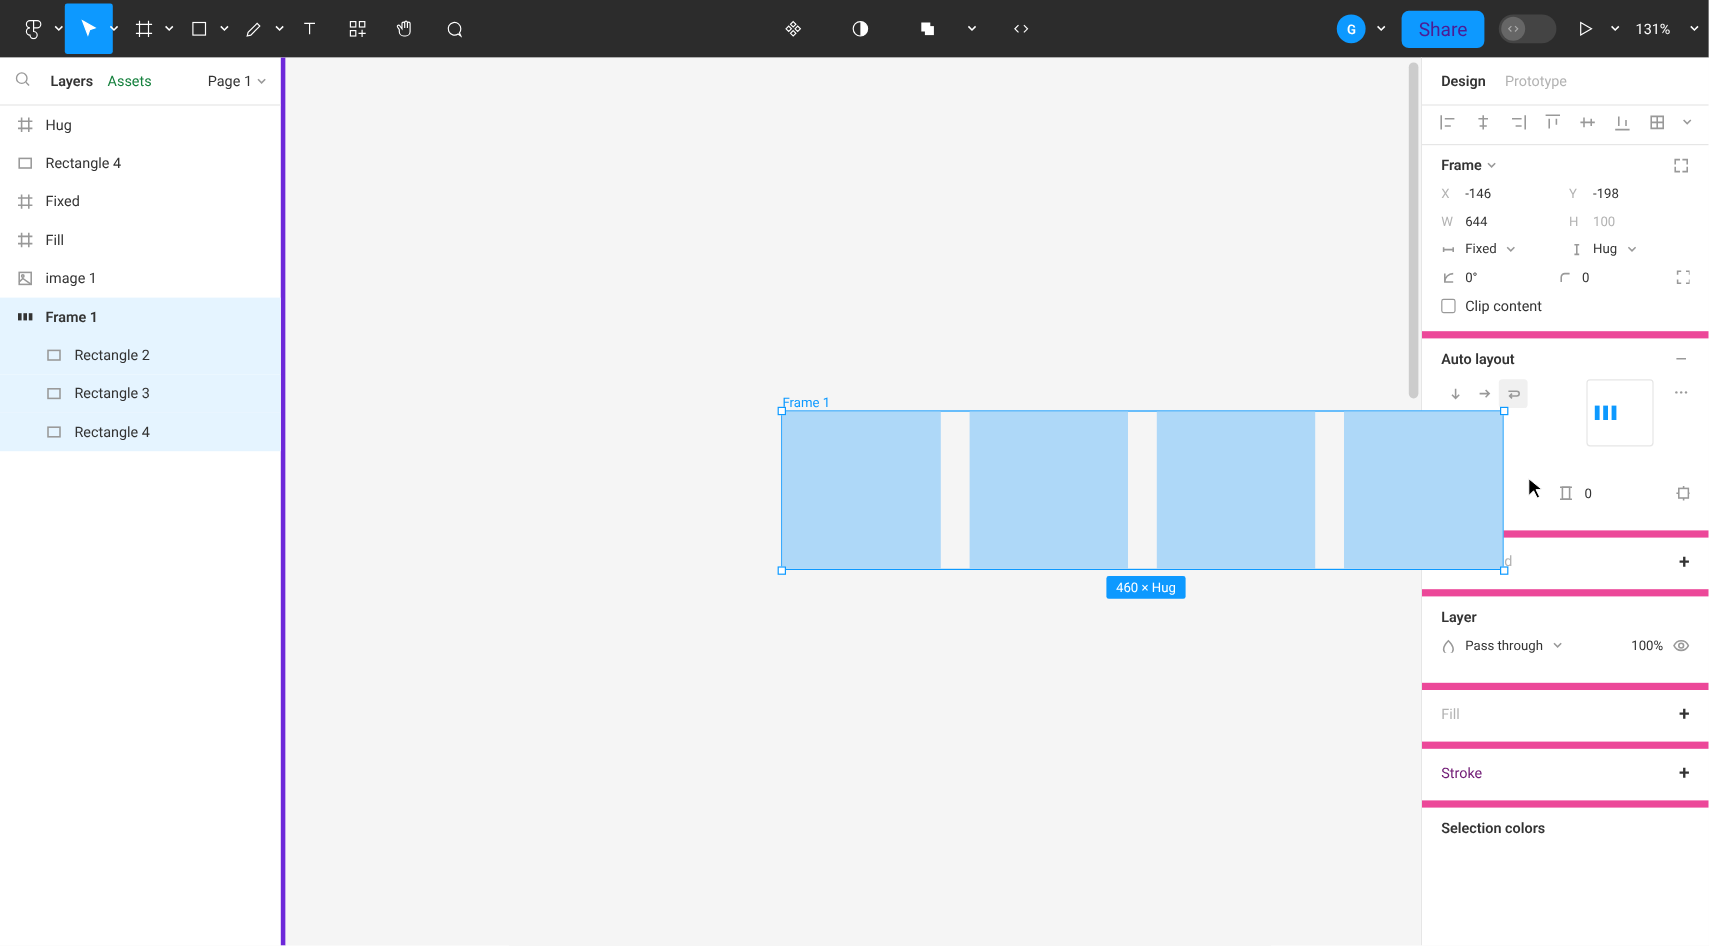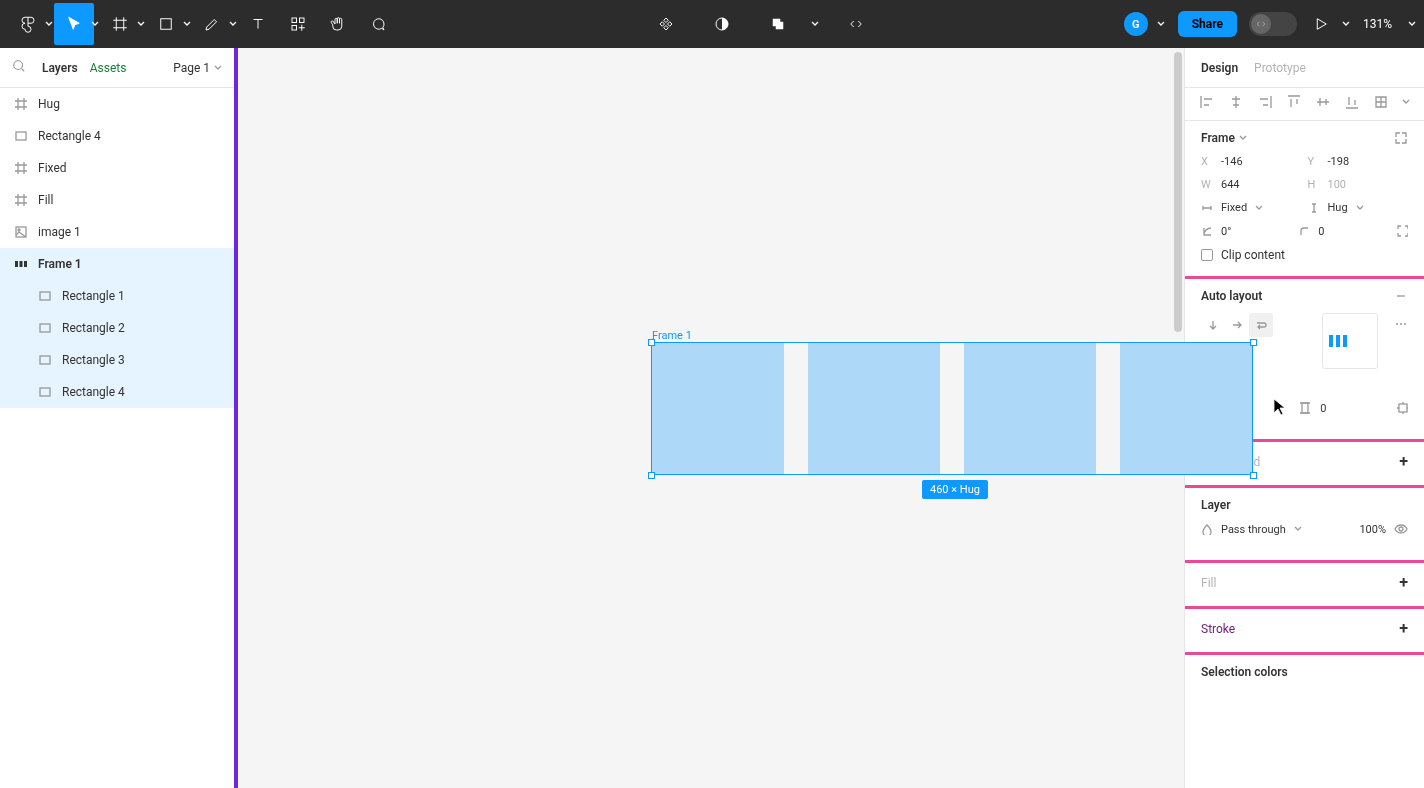--- a/index.html
+++ b/index.html
@@ -7,21 +7,21 @@
 .topbar { height:48px; background:#2c2c2c; display:flex; align-items:center; padding:0 8px; color:#fff; }
 .tb-left,.tb-center,.tb-right { display:flex; align-items:center; gap:0; }
 .tb-center { flex:1; justify-content:center; gap:16px; }
 .tb-right { margin-left:auto; gap:12px; }
 .tb-btn { width:40px; height:42px; display:flex; align-items:center; justify-content:center; border-radius:2px; }
 .tb-btn.active { background:#0d99ff; }
 .tb-btn svg { width:18px; height:18px; }
 .tb-drop { width:10px; display:flex; align-items:center; justify-content:center; margin-left:-4px; }
 .tb-drop svg { width:8px; height:8px; }
 .avatar { width:24px; height:24px; border-radius:50%; background:#0d99ff; display:flex; align-items:center; justify-content:center; font-size:11px; font-weight:600; }
-.share-btn { background:#0d99ff; color:#000000; padding:6px 14px; border-radius:6px; font-size:12px; font-weight:700; }
+.share-btn { background:#0d99ff; color:#4c1d95; padding:6px 14px; border-radius:6px; font-size:16px; font-weight:400; }
 .dev-toggle { width:48px; height:24px; background:#444; border-radius:12px; display:flex; align-items:center; padding:2px; }
 .dev-toggle .knob { width:20px; height:20px; border-radius:50%; background:#666; display:flex; align-items:center; justify-content:center; }
 .zoom { font-size:12px; display:flex; align-items:center; gap:16px; }
 
 .main { display:flex; height:740px; }
 .left-panel { width:238px; border-right:4px solid #6d28d9; background:#fff; }
 .lp-head { height:40px; display:flex; align-items:center; padding:0 12px; border-bottom:1px solid #e6e6e6; gap:12px; }
 .lp-tab { font-size:12px; color:#15803d; }
 .lp-tab.active { color:#333; font-weight:600; }
 .lp-page { margin-left:auto; display:flex; align-items:center; gap:4px; font-size:12px; }
@@ -38,21 +38,21 @@
 .frame-box { position:absolute; left:413px; top:294px; width:602px; height:133px; background:#f5f5f5; border:1px solid #0d99ff; display:flex; gap:24px; }
 .frame-box .rect { flex:1; background:#aed8f8; }
 .sel-handle { position:absolute; width:7px; height:7px; background:#fff; border:1px solid #0d99ff; }
 .dim-badge { position:absolute; left:684px; top:432px; background:#0d99ff; color:#fff; font-size:11px; padding:3px 8px; border-radius:2px; }
 .cursor { position:absolute; left:1035px; top:350px; width:12px; height:18px; }
 
 .right-panel { width:240px; border-left:1px solid #e6e6e6; background:#fff; overflow:hidden; }
 .rp-head { height:40px; display:flex; align-items:center; padding:0 16px; gap:16px; border-bottom:1px solid #e6e6e6; }
 .rp-tab { font-size:12px; color:#b3b3b3; }
 .rp-tab.active { color:#333; font-weight:600; }
-.rp-section { padding:10px 16px 14px; border-bottom:3px solid #ec4899; }
+.rp-section { padding:10px 16px 14px; border-bottom:6px solid #ec4899; }
 .rp-section.noborder { border-bottom:none; }
 .align-row { display:flex; gap:14px; padding:6px 14px 10px; border-bottom:1px solid #e6e6e6; }
 .rp-title { font-size:12px; font-weight:600; display:flex; align-items:center; justify-content:space-between; margin-bottom:10px; }
 .prop-row { display:flex; align-items:center; gap:6px; margin-bottom:10px; font-size:11px; }
 .prop-half { display:flex; align-items:center; gap:8px; width:50%; }
 .prop-label { color:#b3b3b3; width:12px; }
 .prop-val { color:#333; }
 .prop-val.muted { color:#b3b3b3; }
 .checkbox-row { display:flex; align-items:center; gap:8px; font-size:12px; }
 .checkbox { width:12px; height:12px; border:1px solid #999; border-radius:2px; }
@@ -280,28 +280,20 @@
             </svg>
           </span>
           <span>Frame 1</span>
         </div>
         <div class="layer-row selected child">
           <span class="layer-icon">
             <svg width="14" height="14">
               <rect x="2" y="3" width="10" height="8"></rect>
             </svg>
           </span>
-          <span>Rectangle 1</span>
-        </div>
-        <div class="layer-row selected child">
-          <span class="layer-icon">
-            <svg width="14" height="14">
-              <rect x="2" y="3" width="10" height="8"></rect>
-            </svg>
-          </span>
           <span>Rectangle 2</span>
         </div>
         <div class="layer-row selected child">
           <span class="layer-icon">
             <svg width="14" height="14">
               <rect x="2" y="3" width="10" height="8"></rect>
             </svg>
           </span>
           <span>Rectangle 3</span>
         </div>

